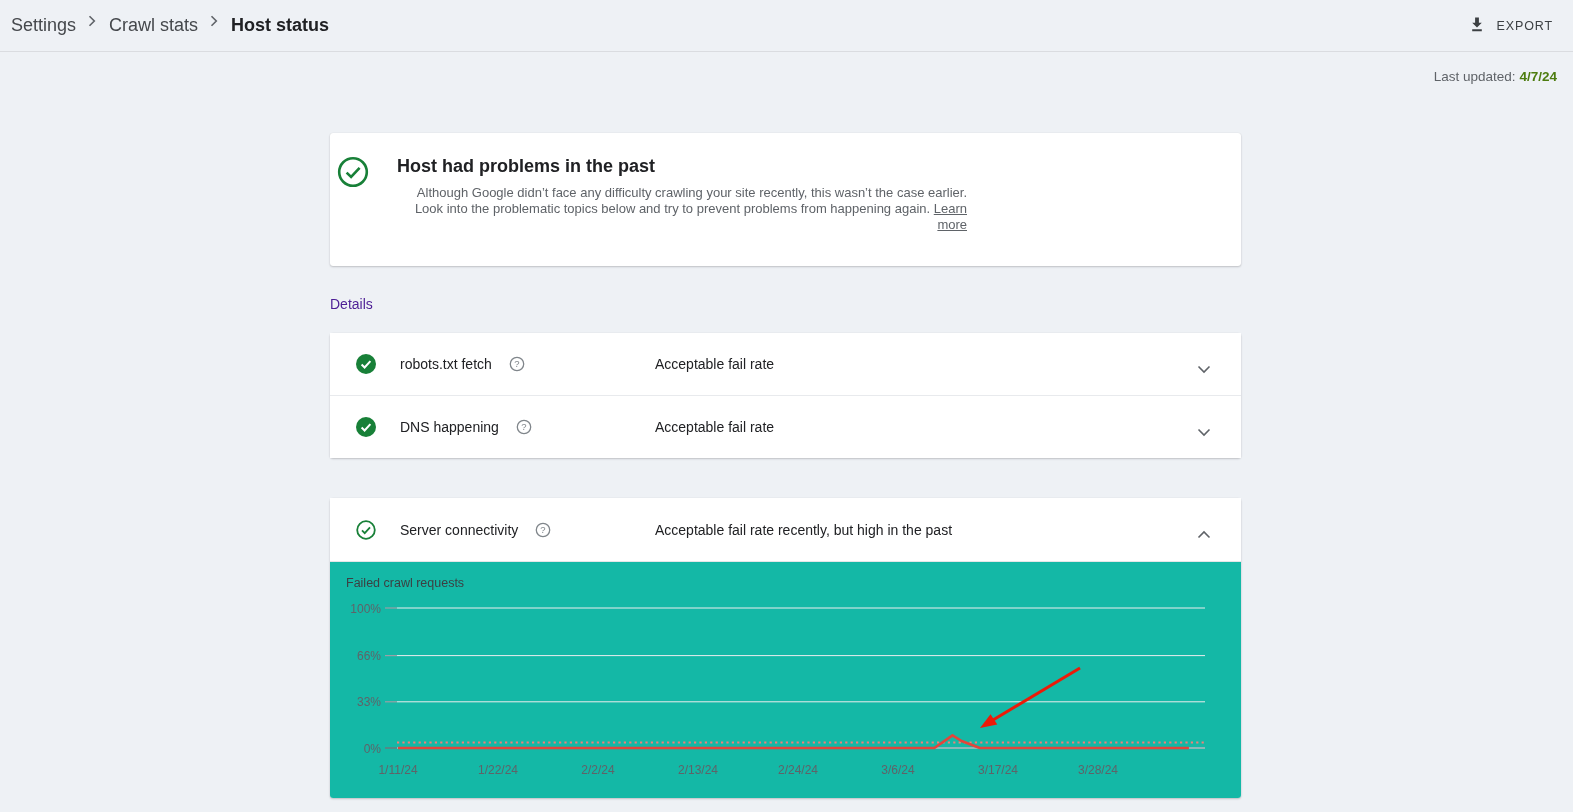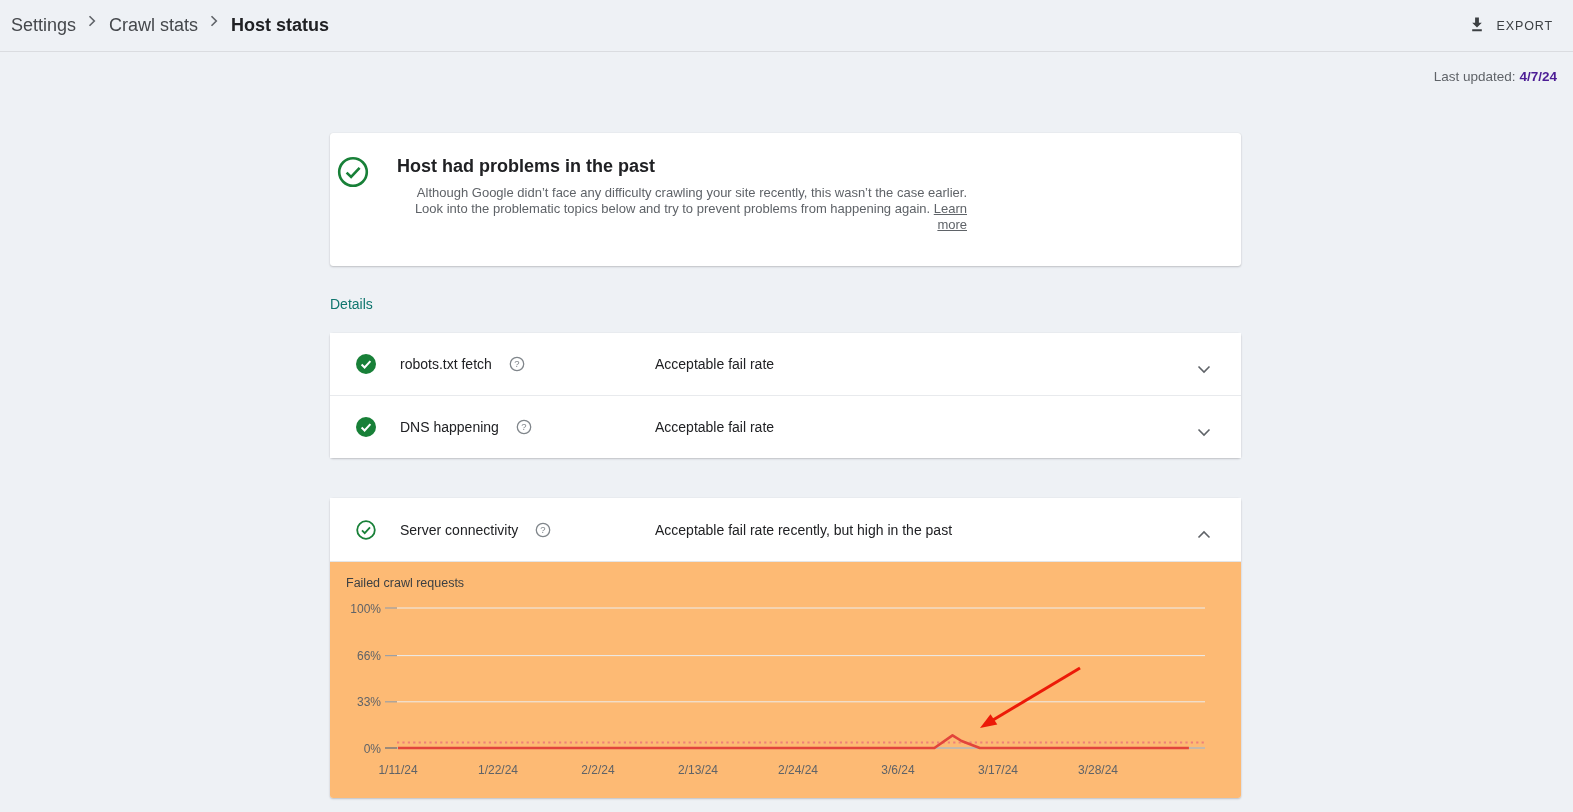--- a/index.html
+++ b/index.html
@@ -26,56 +26,56 @@
     display:flex; align-items:center; gap:10px;
     background:none; border:none; cursor:pointer;
     font-family:inherit; font-size:12.5px; font-weight:400;
     letter-spacing:0.9px; color:#3c4043; padding:6px 2px;
   }
   
   .last-updated {
     position:absolute; top:69px; right:16px;
     font-size:13.5px; color:#5f6368;
   }
-  .last-updated .value { color:#4c1d95; font-weight:700; margin-left:4px; }
+  .last-updated .value { color:#4d7c0f; font-weight:700; margin-left:4px; }
   
   .content { margin-left:330px; width:911px; }
   .card {
     background:#fff; border-radius:3px;
     box-shadow:0 1px 2px rgba(32,33,36,.22), 0 0 1px rgba(32,33,36,.12);
   }
   
   .summary-card {
     margin-top:81px;
     display:flex; gap:28px;
     padding:23px 24px 25px 7px;
     height:133px;
   }
   .summary-icon { flex:0 0 32px; width:32px; height:32px; }
   .summary-title { font-size:18px; font-weight:700; color:#202124; margin-bottom:8px; }
   .summary-desc { font-size:13px; line-height:16px; color:#5f6368; max-width:570px;text-align:right; }
   .learn-more { color:#5f6368; text-decoration:underline; cursor:pointer; }
   
-  .details-label { margin:30px 0 21px 0; font-size:14px; color:#0f766e; }
+  .details-label { margin:30px 0 21px 0; font-size:14px; color:#4c1d95; }
   .detail-row {
     height:62px; display:flex; align-items:center;
     padding:0 30px 0 26px; cursor:pointer; background:#fff;
   }
   .server-header { height:63px;margin-top:40px; }
   .check-icon { flex:0 0 20px; width:20px; height:20px; margin-right:24px; }
   .row-label-group { width:255px; display:flex; align-items:flex-start; gap:17px; }
   .row-label { font-size:14px; color:#202124; }
   .help-icon { width:16px; height:16px; cursor:pointer; }
   .row-status { flex:1; font-size:14px; color:#202124; }
   .chevron-icon { width:14px; height:9px; }
   .row-divider { height:1px; background:#e8eaed; }
   .server-card { margin-top:12px; }
   .panel-divider { height:1px; background:#e4e6e8; }
   
-  .chart-panel { position:relative; height:236px; background:#fdba74; border-radius:0 0 3px 3px; }
+  .chart-panel { position:relative; height:236px; background:#14b8a6; border-radius:0 0 3px 3px; }
   .chart-title { position:absolute; left:16px; top:14px; font-size:12.5px; color:#3c4043; }
   svg.chart { position:absolute; left:0; top:0; }
   svg.chart text { font-family:"Liberation Sans","DejaVu Sans",sans-serif; font-size:12px; fill:#5f6368; }
 </style>
 </head>
 <body>
 
 <header class="topbar">
   <nav class="breadcrumb">
     <span class="crumb">Settings</span>

